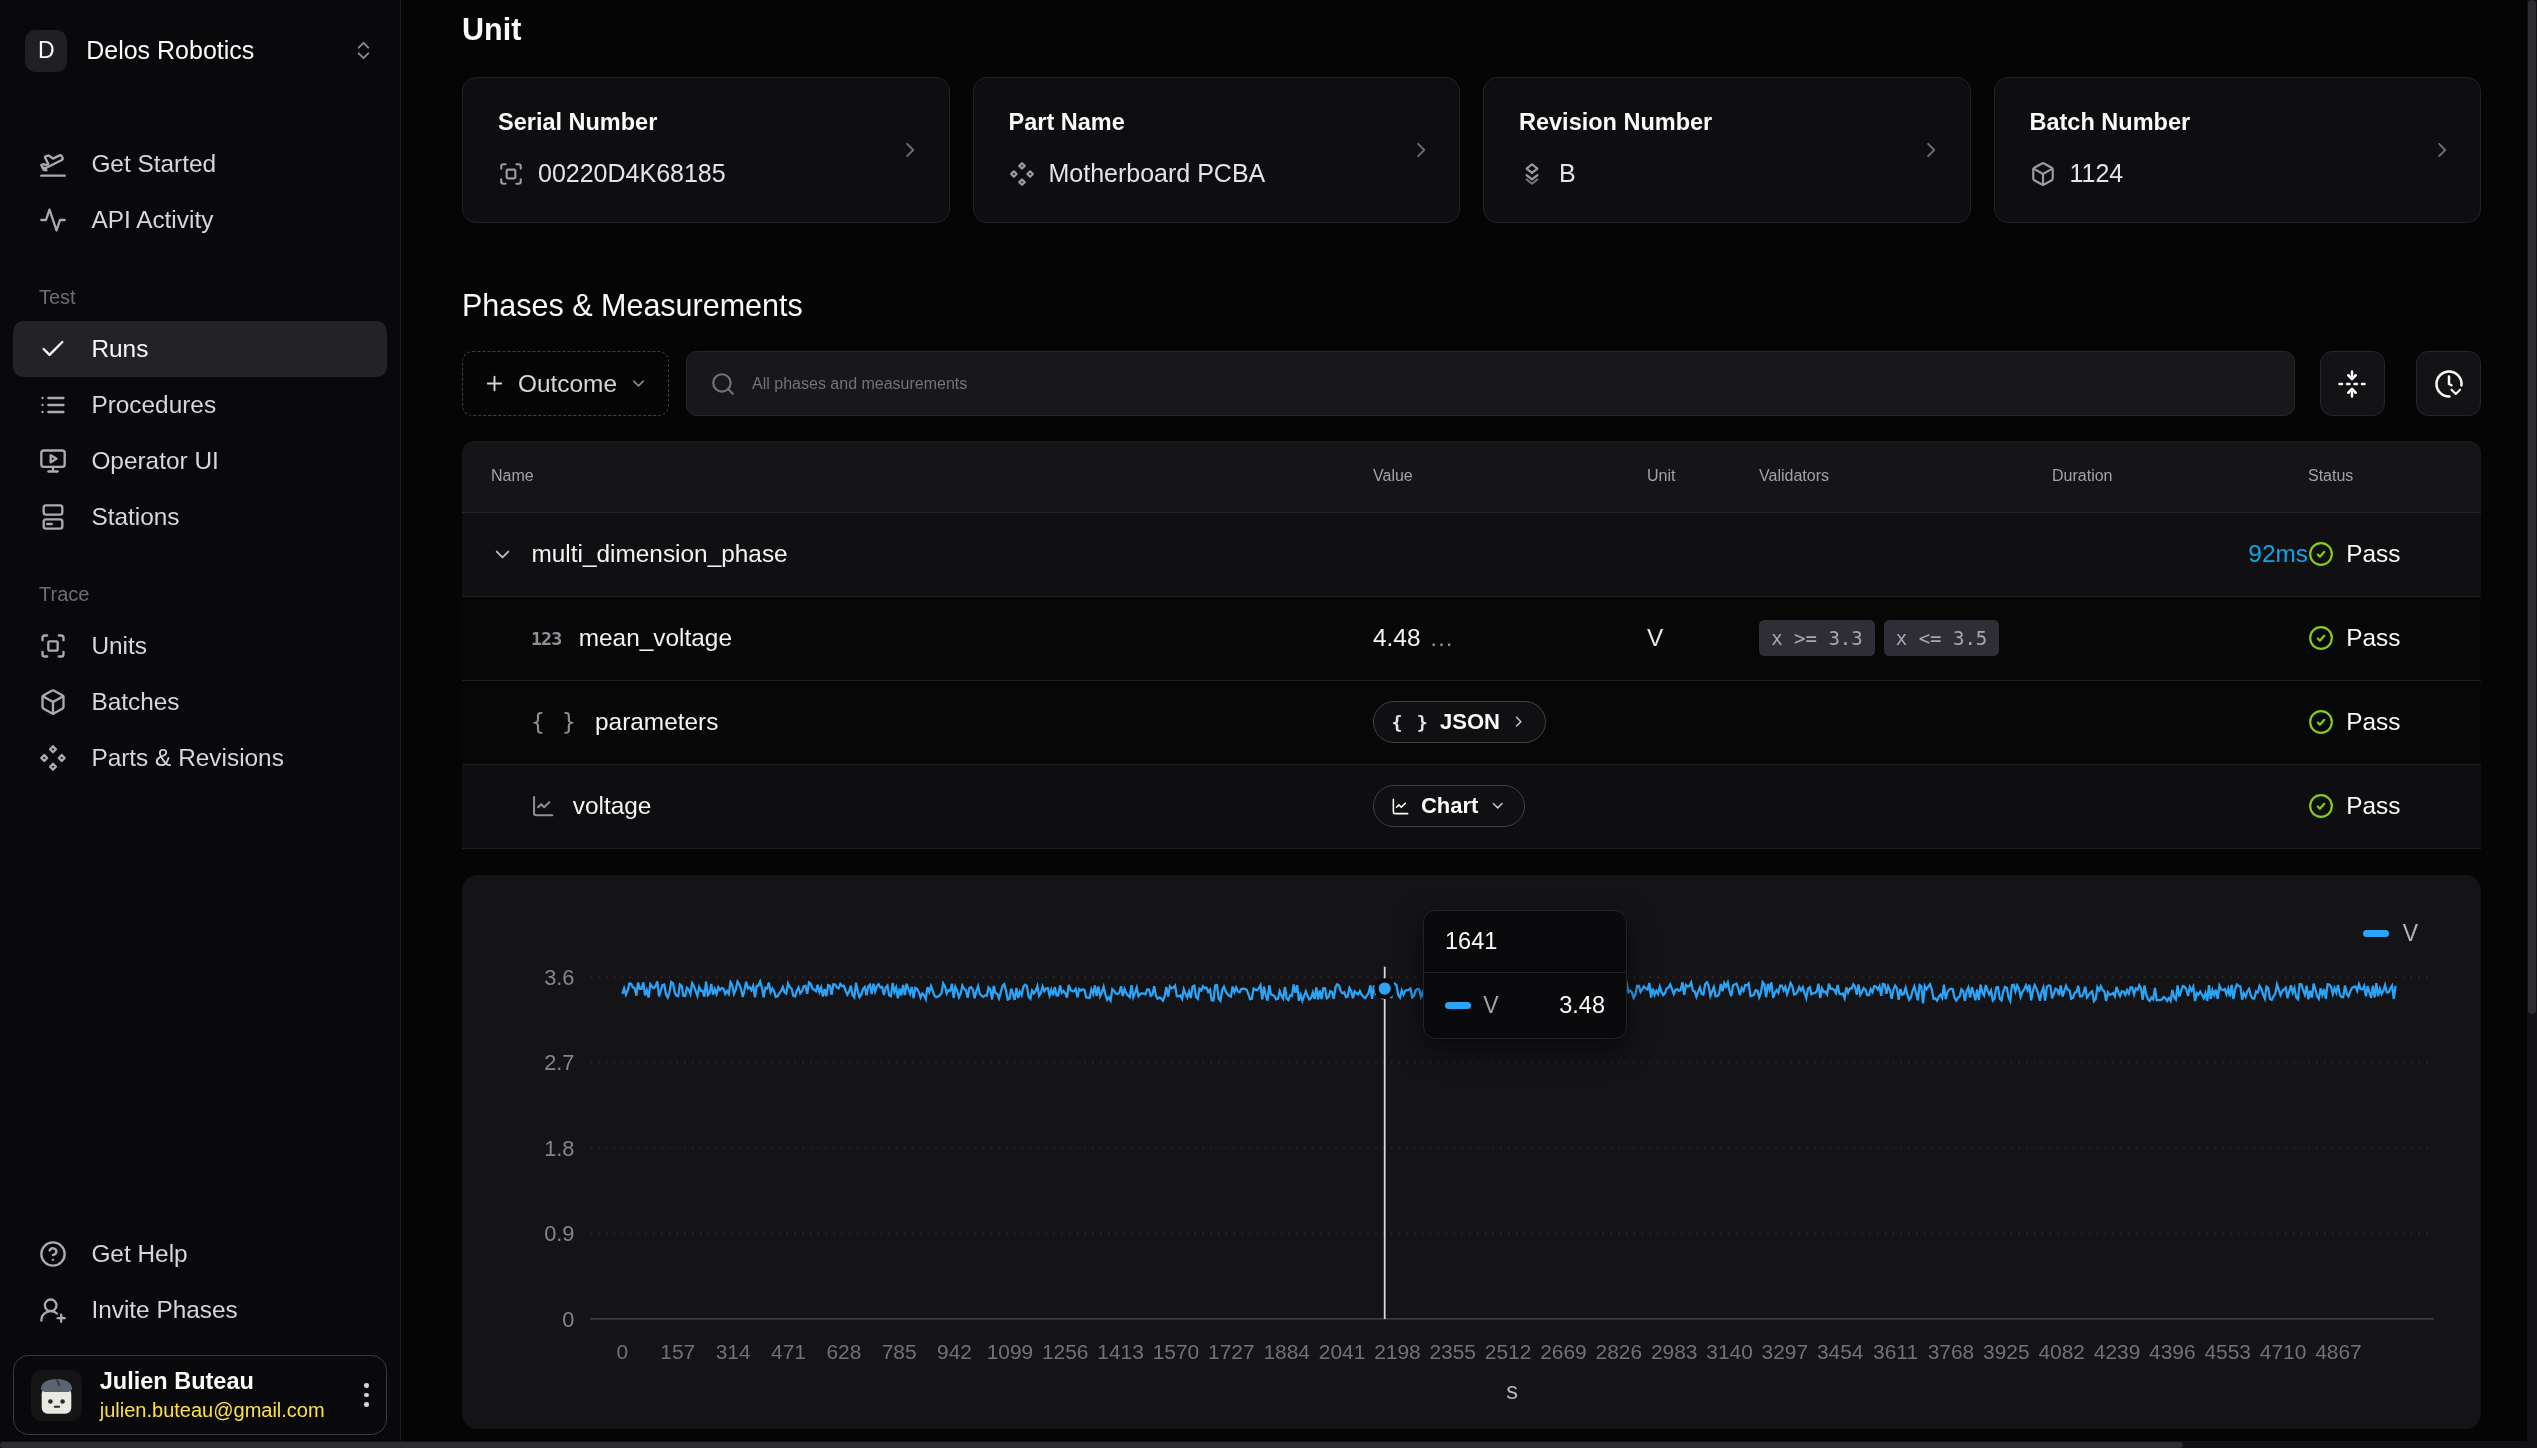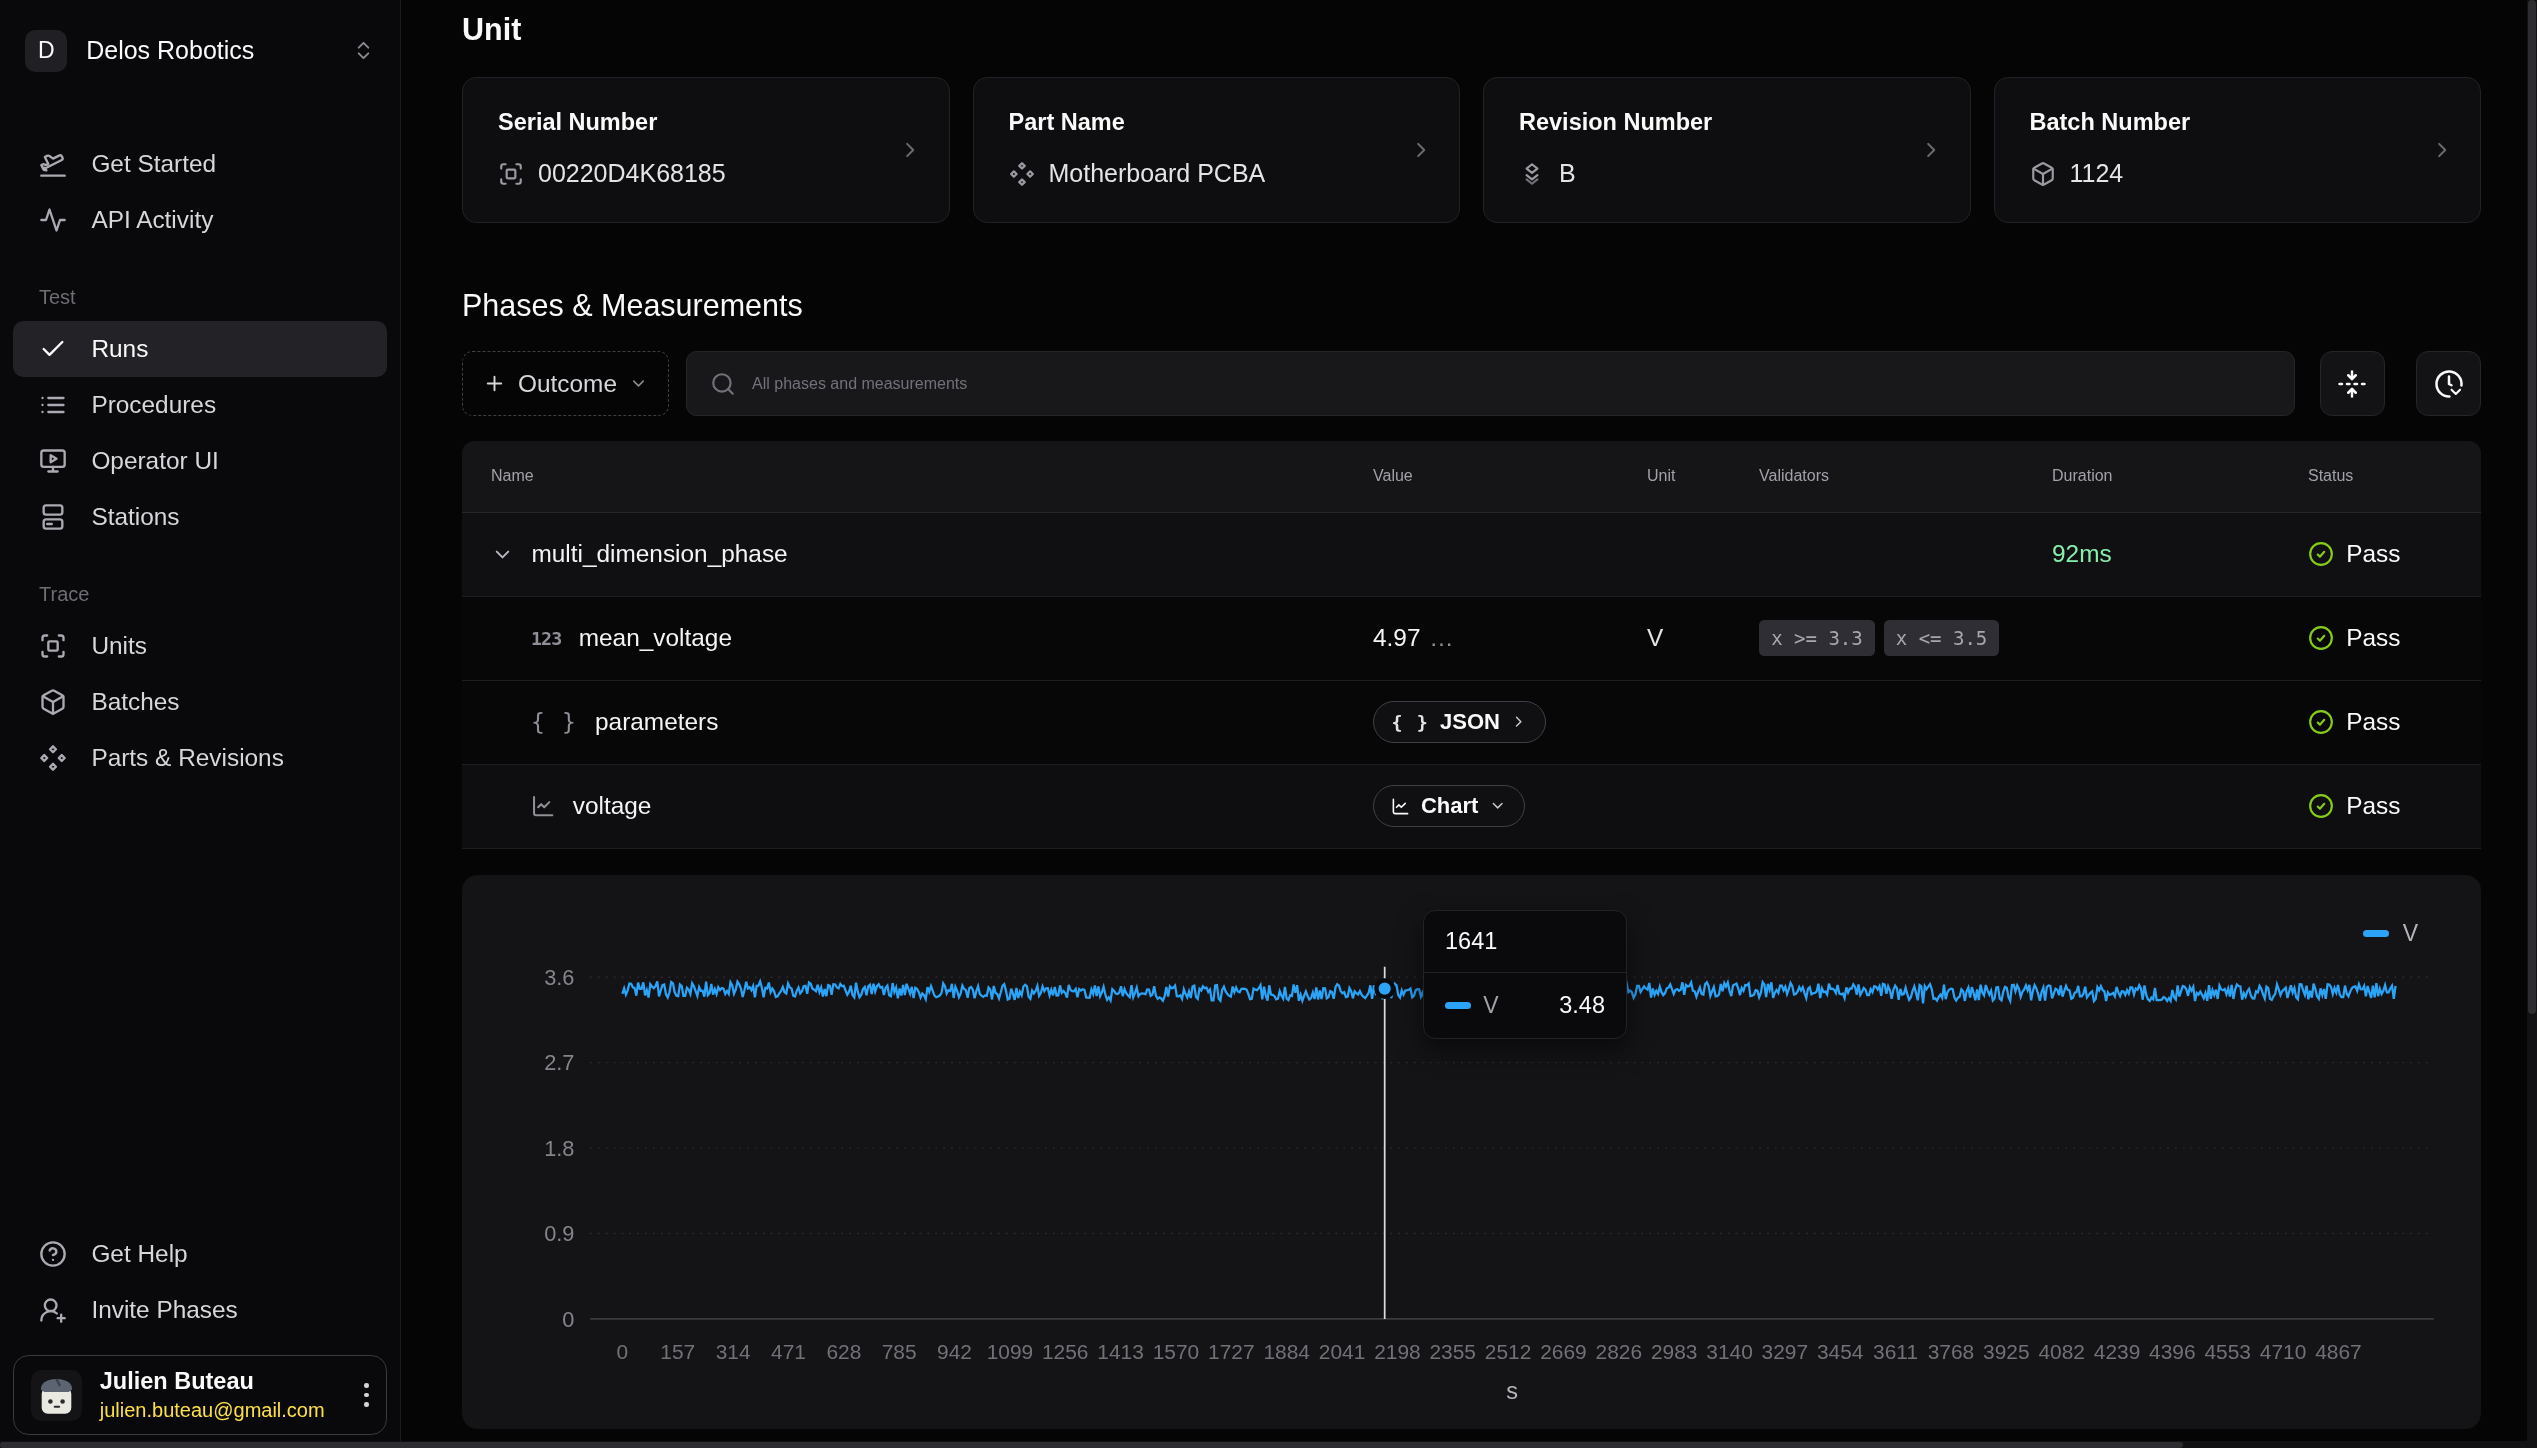--- a/index.html
+++ b/index.html
@@ -68,21 +68,21 @@
   .mini-ic{color:#8f8f97;display:flex;align-items:center;}
   .num123{font-family:"DejaVu Sans Mono",monospace;font-size:18.3px;font-weight:bold;color:#8f8f97;letter-spacing:-0.9px;}
   .braces{font-family:"DejaVu Sans Mono",monospace;font-size:23px;color:#8f8f97;letter-spacing:1.7px;}
   .val-cell{color:#f4f4f5;display:flex;align-items:center;gap:8.7px;}
   .val-ell{color:#8f8f97;}
   .pill{display:inline-flex;align-items:center;gap:10.5px;height:42px;padding:0 17.4px;border:0.9px solid #3f3f46;border-radius:21px;background:#101013;color:#fafafa;font-size:22px;font-weight:600;cursor:pointer;}
   .pill .braces{font-size:18.3px;color:#e4e4e7;}
   .pill .chev{color:#c9c9cf;}
   .badges{display:flex;gap:8.7px;}
   .vbadge{background:#2e2e34;color:#a7a7af;font-family:"DejaVu Sans Mono",monospace;font-size:19px;padding:7px 12.2px;border-radius:5.2px;white-space:nowrap;}
-  .dur{color:#86efac;}
+  .dur{color:#0ea5e9;text-align:right;}
   .status{display:flex;align-items:center;gap:12.2px;color:#fafafa;}
   .status .pic{color:var(--lime);display:flex;}
 
   
   .chart-card{margin-top:26px;height:554px;background:#141417;border-radius:15.7px;position:relative;}
   .legend{position:absolute;top:45px;right:63px;display:flex;align-items:center;gap:14px;font-size:23px;color:#b4b4bb;}
   .dash{width:26px;height:7px;border-radius:3.5px;background:var(--blue);display:inline-block;}
   .tooltip{position:absolute;top:35px;width:204px;background:#0a0a0c;border:0.9px solid #232327;border-radius:12.2px;box-shadow:0 10.5px 26px rgba(0,0,0,.55);z-index:3;}
   .tt-head{font-size:23.5px;color:#fafafa;padding:17.4px 21px;border-bottom:0.9px solid #222226;}
   .tt-row{display:flex;align-items:center;gap:12.2px;padding:19px 21px;}
@@ -397,21 +397,21 @@
         <span>Pass</span>
       </div>
     </div>
 
     <div class="trow row r2">
       <div class="name-cell indent">
         <span class="mini-ic num123">123</span>
         <span>mean_voltage</span>
       </div>
       <div class="val-cell">
-        <span>4.97</span>
+        <span>4.48</span>
         <span class="val-ell">…</span>
       </div>
       <div style="color:#e4e4e7">V</div>
       <div class="badges">
         <span class="vbadge">x &gt;= 3.3</span>
         <span class="vbadge">x &lt;= 3.5</span>
       </div>
       <div></div>
       <div class="status">
         <span class="pic">

